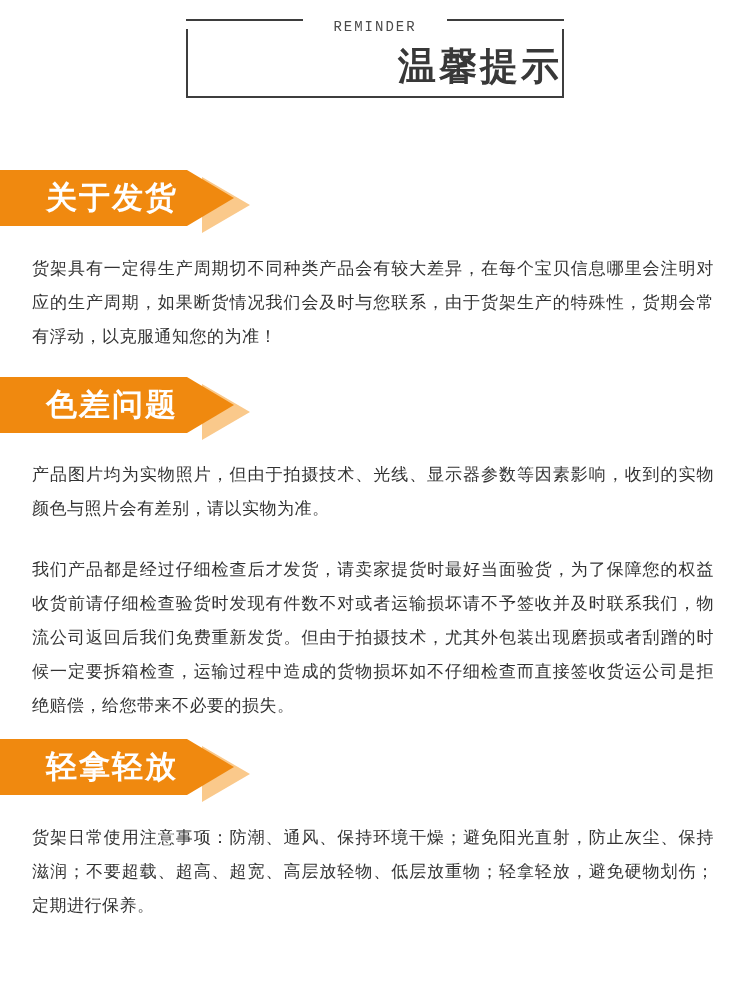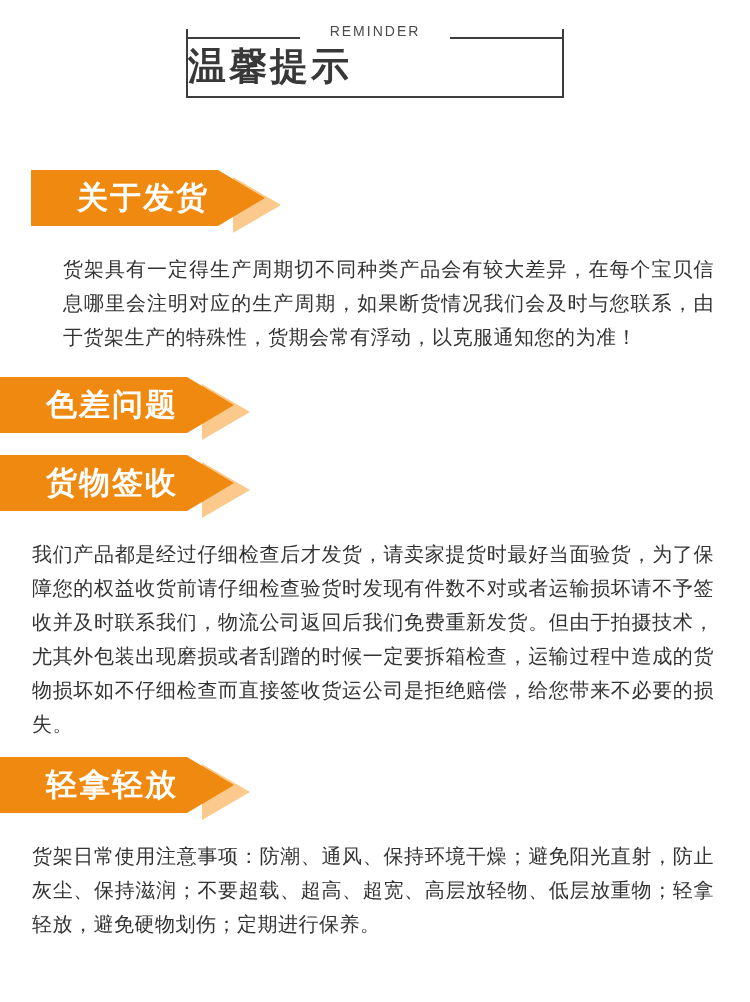--- a/index.html
+++ b/index.html
@@ -27,37 +27,38 @@
     border: 2px solid var(--frame-border, #3d3d3d);
     border-top: none;
   }
   .header-top {
     position: absolute;
     top: -10px;
     left: -2px;
     right: -2px;
     height: 20px;
     display: flex;
-    align-items: flex-end;
+    align-items: flex-start;
+    font-family: Liberation Mono, monospace;
   }
   .hline {
     flex: 1;
     height: 2px;
     background: var(--frame-border, #3d3d3d);
   }
   .eyebrow {
     padding: 0 30px;
     font-size: 14px;
     letter-spacing: 2px;
     color: #4a4a4a;
     white-space: nowrap;
   }
   .header-title {
     padding-top: 12px;
-    text-align: left;
+    text-align: right;
     font-size: 38px;
     font-weight: bold;
     letter-spacing: 3px;
     color: var(--title-text, #383838);
   }
 
   
   .section { position: relative; }
   .ribbon {
     position: relative;
@@ -91,28 +92,28 @@
     color: var(--heading-text, #ffffff);
     font-size: 31px;
     font-weight: bold;
     letter-spacing: 2px;
     white-space: nowrap;
   }
 
   
   .body-text {
     margin: 26px 36px 0 32px;
-    font-size: 20px;
+    font-size: 17px;
     line-height: 34px;
     color: var(--body-text, #333333);
     text-align: justify;
     letter-spacing: 0.5px;
   }
 
-  .section-1 { margin-top: 72px; margin-left: 31px; }
+  .section-1 { margin-top: 72px; }
   .section-2 { margin-top: 23px; font-family: Liberation Mono, monospace; }
   .section-3 { margin-top: 22px; }
   .section-4 { margin-top: 16px; }
 </style>
 </head>
 <body>
 
 <div class="page">
 
   <div class="header-box">
@@ -134,29 +135,24 @@
     <p class="body-text">货架具有一定得生产周期切不同种类产品会有较大差异，在每个宝贝信息哪里会注明对应的生产周期，如果断货情况我们会及时与您联系，由于货架生产的特殊性，货期会常有浮动，以克服通知您的为准！</p>
   </section>
 
   <section class="section section-2">
     <div class="ribbon">
       <span class="ribbon-light"></span>
       <span class="ribbon-main">
         <span class="ribbon-text">色差问题</span>
       </span>
     </div>
+    <p class="body-text">产品图片均为实物照片，但由于拍摄技术、光线、显示器参数等因素影响，收到的实物颜色与照片会有差别，请以实物为准。</p>
   </section>
 
   <section class="section section-3">
-    <div class="ribbon">
-      <span class="ribbon-light"></span>
-      <span class="ribbon-main">
-        <span class="ribbon-text">货物签收</span>
-      </span>
-    </div>
     <p class="body-text">我们产品都是经过仔细检查后才发货，请卖家提货时最好当面验货，为了保障您的权益收货前请仔细检查验货时发现有件数不对或者运输损坏请不予签收并及时联系我们，物流公司返回后我们免费重新发货。但由于拍摄技术，尤其外包装出现磨损或者刮蹭的时候一定要拆箱检查，运输过程中造成的货物损坏如不仔细检查而直接签收货运公司是拒绝赔偿，给您带来不必要的损失。</p>
   </section>
 
   <section class="section section-4">
     <div class="ribbon">
       <span class="ribbon-light"></span>
       <span class="ribbon-main">
         <span class="ribbon-text">轻拿轻放</span>
       </span>
     </div>

